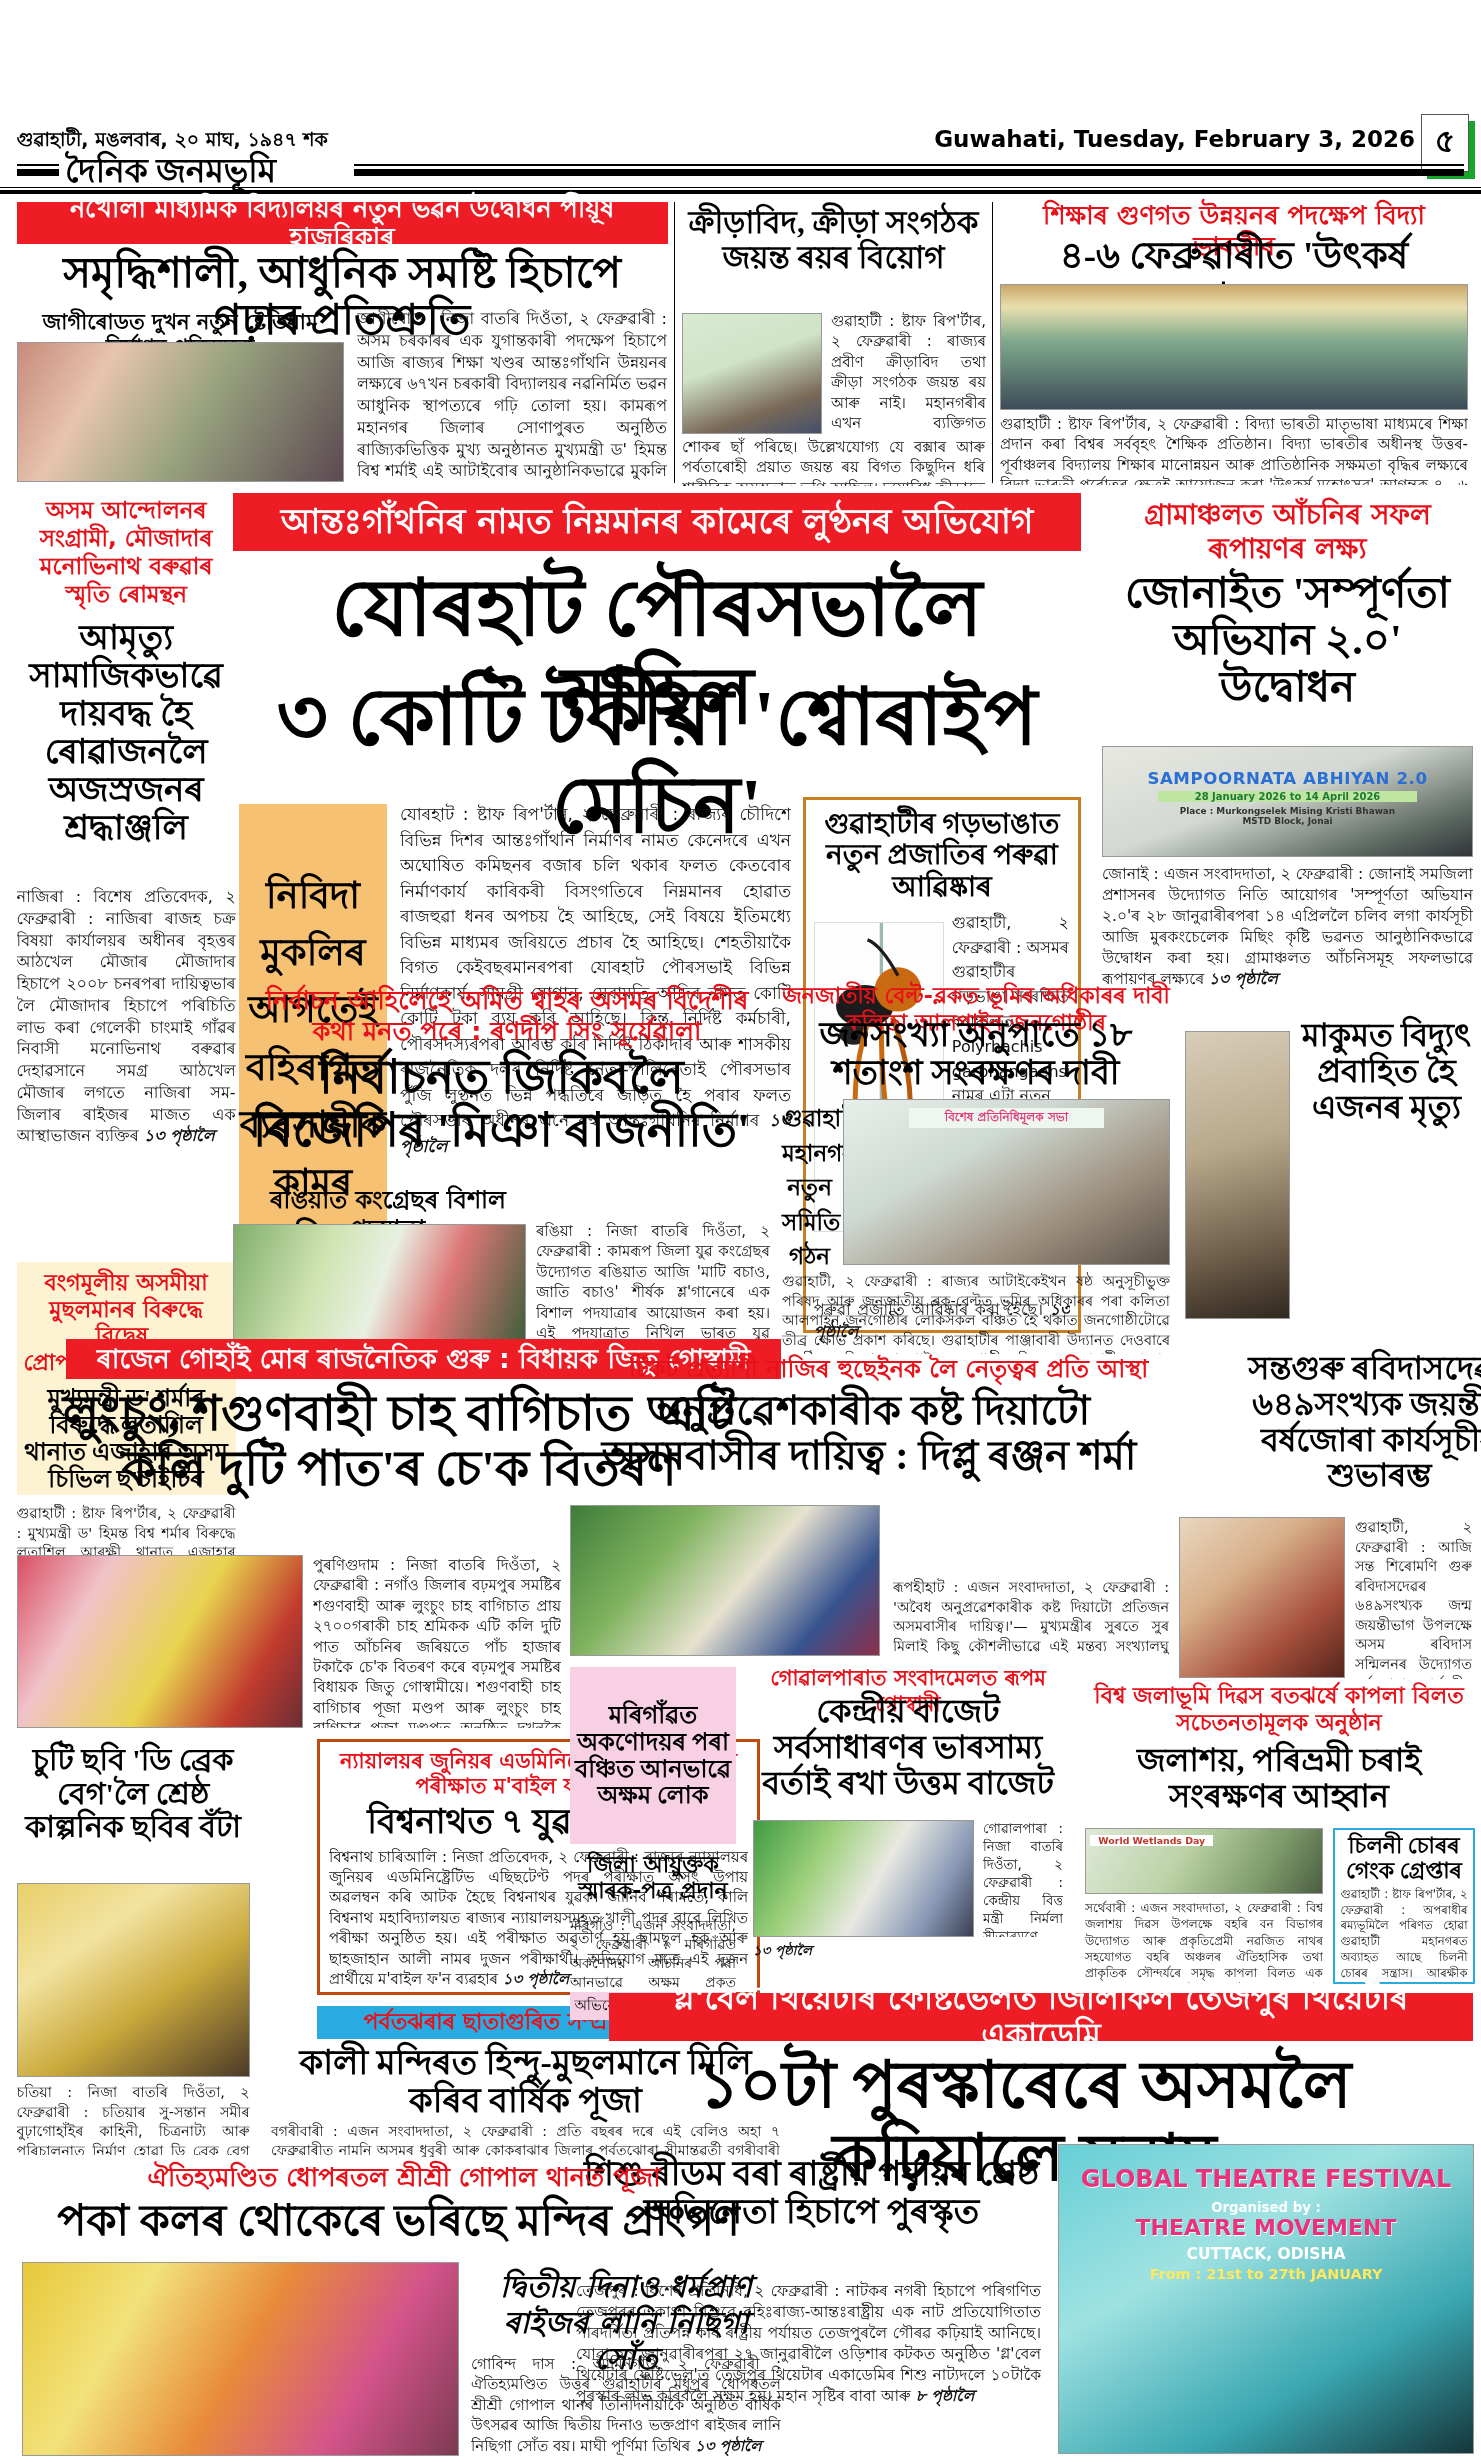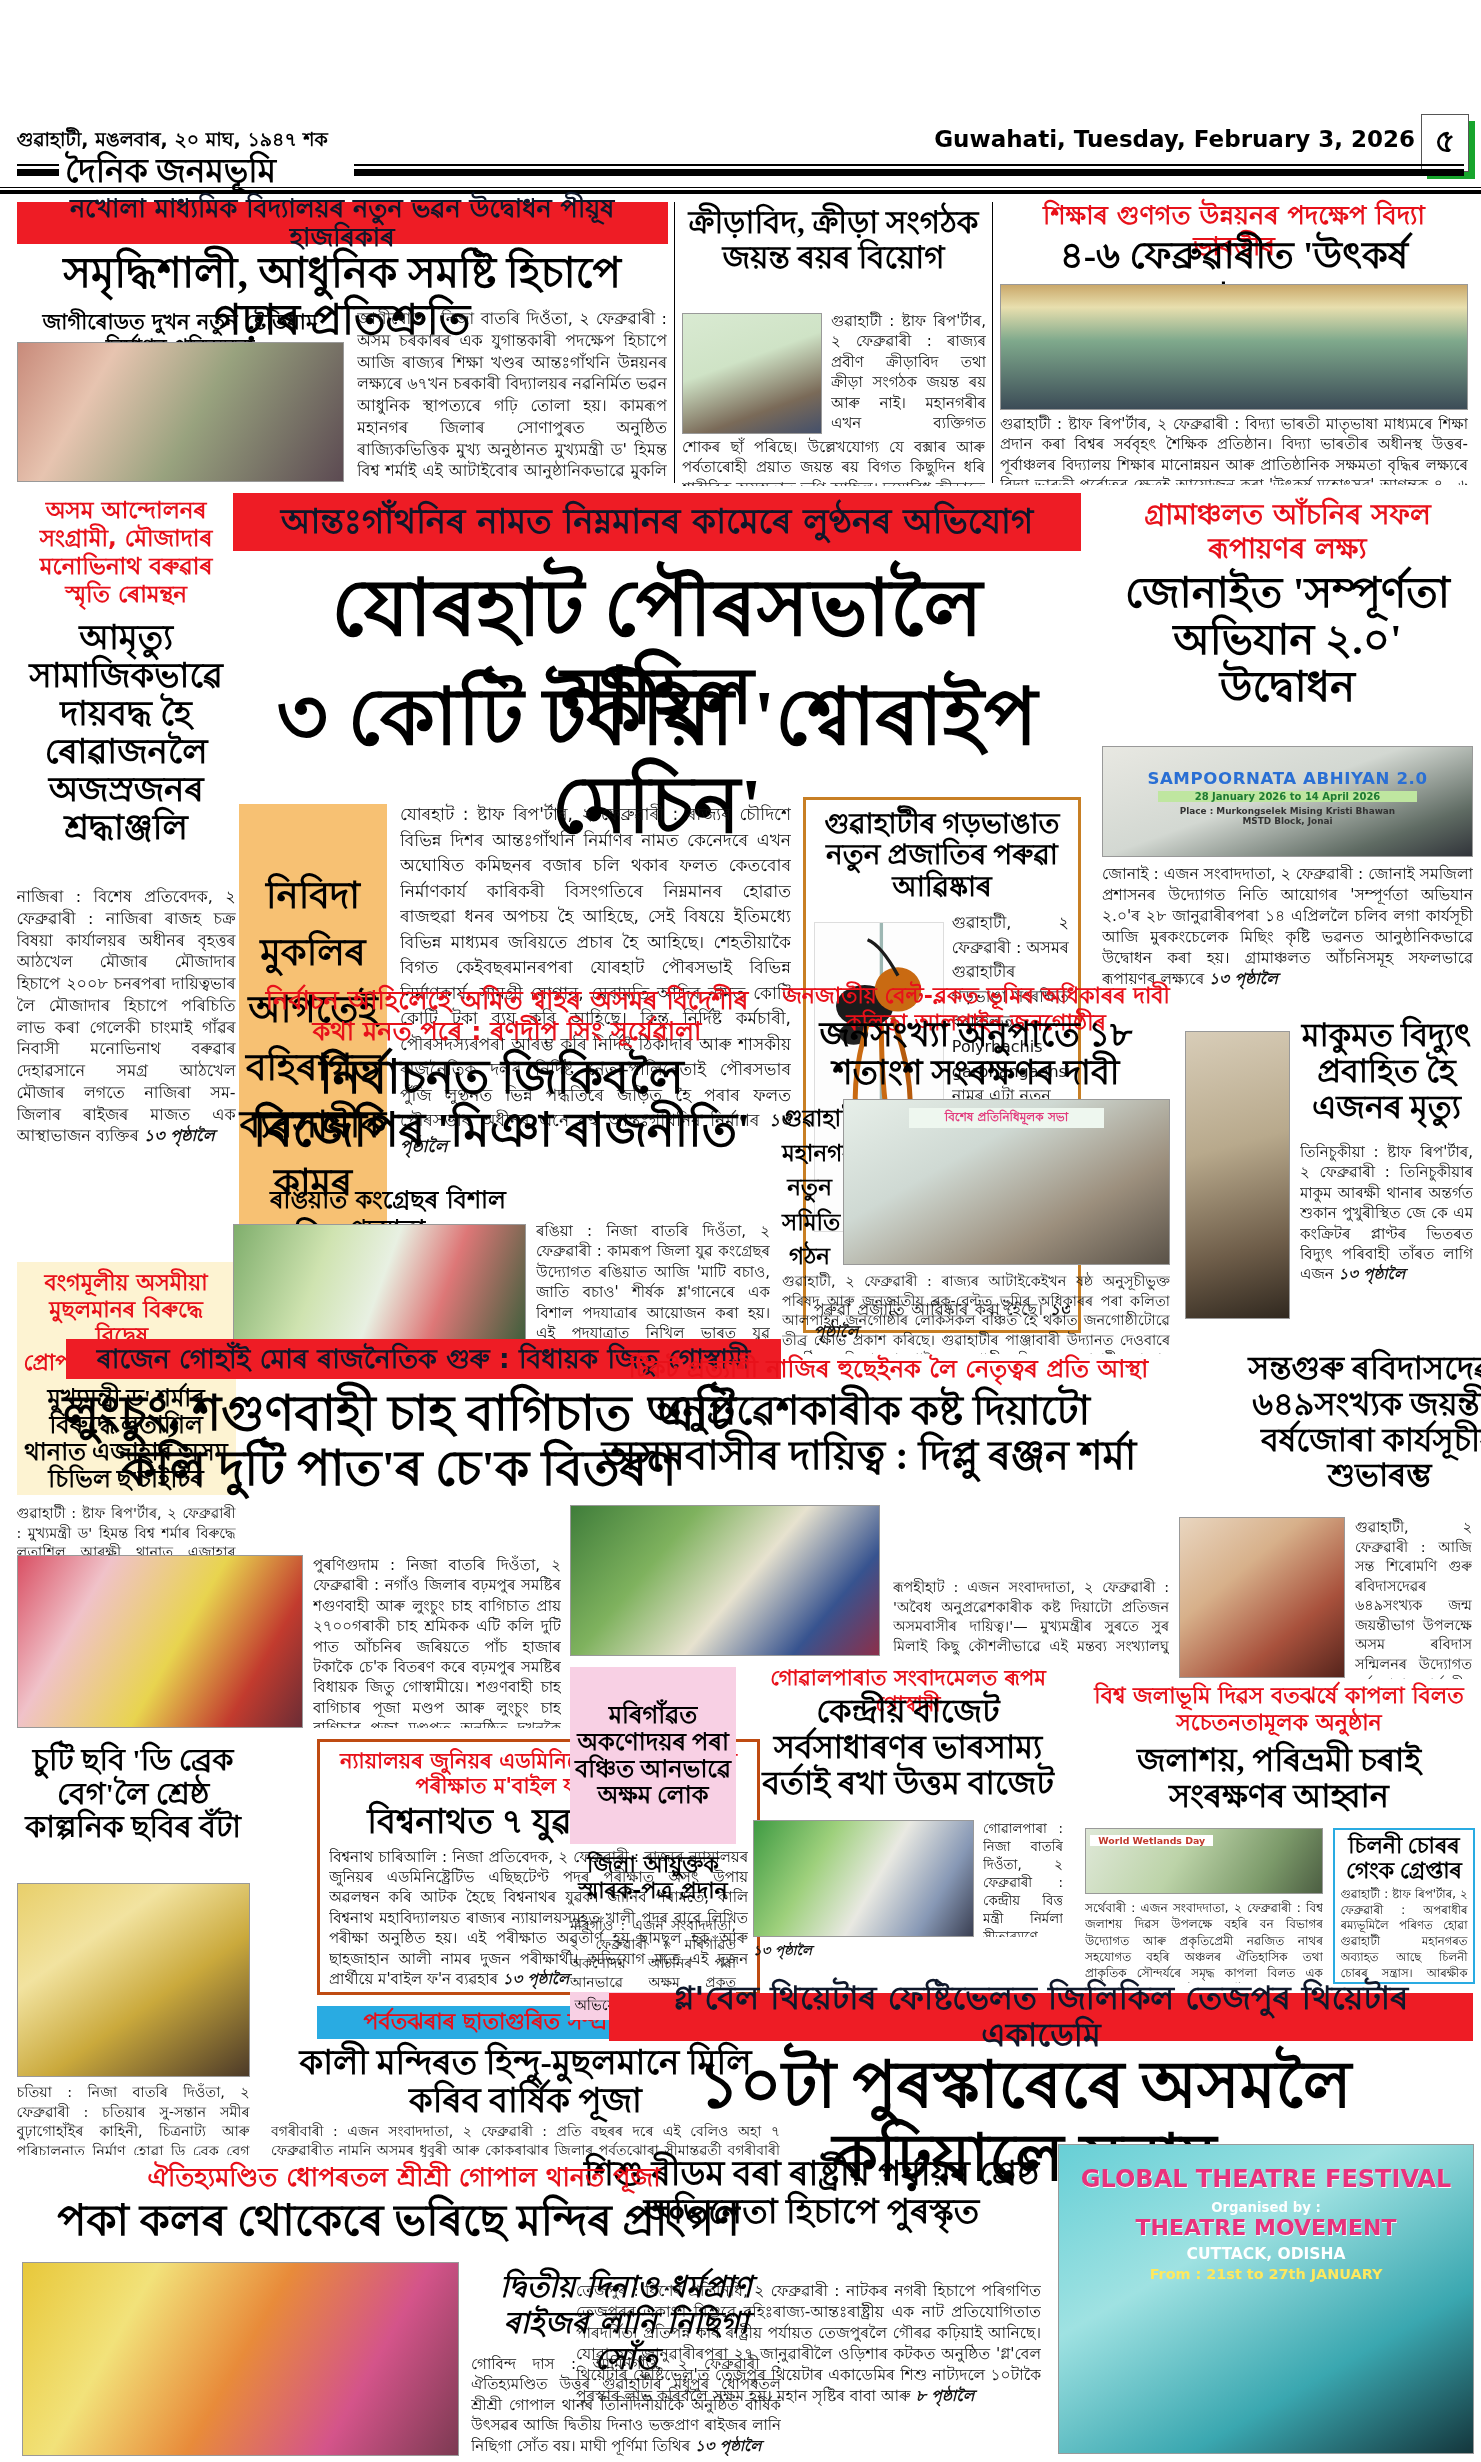--- a/index.html
+++ b/index.html
@@ -1,20 +1,20 @@
 <!DOCTYPE html>
 <html style="font-size:8.9px"><head>
 <meta charset="utf-8">
 <style>
   * { margin:0; padding:0; box-sizing:border-box; }
   html,body { background:#e9e9e9; }
   body { font-family:"DejaVu Sans", sans-serif; }
   .page { position:relative; width:1481px; height:2462px; background:#ffffff; margin:0 auto; overflow:hidden; color:#000; }
   .abs { position:absolute; }
-  .kbar { background:#ee1c25; color:#0f172a; font-weight:bold; text-align:center; display:flex; align-items:center; justify-content:center; line-height:1.15; }
+  .kbar { background:#ee1c25; color:#ffffff; font-weight:bold; text-align:center; display:flex; align-items:center; justify-content:center; line-height:1.15; }
   .kred { color:#e8111a; font-weight:bold; text-align:center; line-height:1.22; }
   .hl { font-weight:bold; color:#000; text-align:center; line-height:1.12; font-family:"Liberation Serif", serif; }
   .sub { font-weight:bold; text-align:center; line-height:1.2; }
   .bodytxt { text-align:justify; line-height:1.36; color:#111; overflow:hidden; }
   .jump { font-style:italic; font-weight:bold; }
   .photo { position:absolute; overflow:hidden; border:0.6px solid #999; }
   .rule-v { position:absolute; width:1.1px; background:#000; }
   .rule-h { position:absolute; height:1.1px; background:#000; }
   .capline { color:#fff; font-weight:bold; text-align:center; }
 </style>
@@ -113,21 +113,20 @@
   <div class="abs kred" style="left:782px;top:983px;width:388px;font-size:22px;">জনজাতীয় বেল্ট-ব্লকত ভূমিৰ অধিকাৰৰ দাবী কলিতা আলপাইন জনগোষ্ঠীৰ</div>
   <div class="abs hl" style="left:782px;top:1016px;width:388px;font-size:34px;">জনসংখ্যা অনুপাতে ১৮ শতাংশ সংৰক্ষণৰ দাবী</div>
   <div class="abs hl" style="left:782px;top:1102px;width:55px;font-size:23px;line-height:1.5;">গুৱাহাটী মহানগৰৰ নতুন সমিতি গঠন</div>
   <div class="photo" style="left:843px;top:1099px;width:327px;height:166px;background:linear-gradient(150deg,#e7efe9 0%,#cfd9d3 35%,#9c8f7d 70%,#5a5248 100%);">
     <div class="capline" style="margin-top:7.8px;font-size:12px;color:#e23a7c;background:#eef7ef;width:60%;margin-left:auto;margin-right:auto;">বিশেষ প্ৰতিনিধিমূলক সভা</div>
   </div>
   <div class="abs bodytxt" style="left:782px;top:1272px;width:388px;height:82px;font-size:14.4px;"><span>গুৱাহাটী, ২ ফেব্ৰুৱাৰী : ৰাজ্যৰ আটাইকেইখন ষষ্ঠ অনুসূচীভুক্ত পৰিষদ আৰু জনজাতীয় ব্লক-বেল্টত ভূমিৰ অধিকাৰৰ পৰা কলিতা আলপাইন জনগোষ্ঠীৰ লোকসকল বঞ্চিত হৈ থকাত জনগোষ্ঠীটোৱে তীব্ৰ ক্ষোভ প্ৰকাশ কৰিছে। গুৱাহাটীৰ পাঞ্জাবাৰী উদ্যানত দেওবাৰে অনুষ্ঠিত কলিতা আলপাইন জনগোষ্ঠী সন্মিলনৰ গুৱাহাটী মহানগৰ জিলা সমিতিৰ এখন বিশেষ প্ৰতিনিধিমূলক সভাই উক্ত বিষয়টোৰ</span> </div>
 
   <div class="photo" style="left:1185px;top:1031px;width:105px;height:288px;background:linear-gradient(165deg,#d8cdb8 0%,#b8a98c 40%,#6e5d49 75%,#30281f 100%);"></div>
   <div class="abs hl" style="left:1300px;top:1018px;width:173px;font-size:32px;">মাকুমত বিদ্যুৎ প্ৰবাহিত হৈ এজনৰ মৃত্যু</div>
-  <div class="abs bodytxt" style="left:1300px;top:1142px;width:173px;height:183px;font-size:15px;"><span>তিনিচুকীয়া : ষ্টাফ ৰিপ'ৰ্টাৰ, ২ ফেব্ৰুৱাৰী : তিনিচুকীয়াৰ মাকুম আৰক্ষী থানাৰ অন্তৰ্গত শুকান পুখুৰীস্থিত জে কে এম কংক্ৰিটৰ প্লাণ্টৰ ভিতৰত বিদ্যুৎ পৰিবাহী তাঁৰত লাগি এজন</span> <span class="jump">১৩ পৃষ্ঠালৈ</span></div>
 
   <div class="abs hl" style="left:1232px;top:1351px;width:295px;font-size:32px;">সন্তগুৰু ৰবিদাসদেৱৰ ৬৪৯সংখ্যক জয়ন্তীৰ বৰ্ষজোৰা কাৰ্যসূচীৰ শুভাৰম্ভ</div>
   <div class="photo" style="left:1179px;top:1517px;width:166px;height:161px;background:linear-gradient(140deg,#e9d6c0 0%,#d7b08a 35%,#a8513c 70%,#55241c 100%);"></div>
   <div class="abs bodytxt" style="left:1355px;top:1518px;width:117px;height:161px;font-size:14.4px;"><span>গুৱাহাটী, ২ ফেব্ৰুৱাৰী : আজি সন্ত শিৰোমণি গুৰু ৰবিদাসদেৱৰ ৬৪৯সংখ্যক জন্ম জয়ন্তীভাগ উপলক্ষে অসম ৰবিদাস সন্মিলনৰ উদ্যোগত বৰ্ষজোৰা কাৰ্যসূচীৰ শুভাৰম্ভ কৰা হয়।</span> </div>
 
   <div class="abs kbar" style="left:66px;top:1339px;width:715px;height:40px;font-size:26.6px;">ৰাজেন গোহাঁই মোৰ ৰাজনৈতিক গুৰু : বিধায়ক জিতু গোস্বামী</div>
   <div class="abs hl" style="left:16.6px;top:1387px;width:765px;font-size:49px;">লুংচুং, শগুণবাহী চাহ বাগিচাত 'এটি কলি দুটি পাত'ৰ চে'ক বিতৰণ</div>
   <div class="photo" style="left:16.6px;top:1555px;width:286px;height:173px;background:linear-gradient(120deg,#d94f63 0%,#f0c2c9 25%,#e8d44f 55%,#c23b2e 80%,#6b2d35 100%);"></div>
   <div class="abs bodytxt" style="left:313px;top:1555px;width:248px;height:173px;font-size:15px;"><span>পুৰণিগুদাম : নিজা বাতৰি দিওঁতা, ২ ফেব্ৰুৱাৰী : নগাঁও জিলাৰ বঢ়মপুৰ সমষ্টিৰ শগুণবাহী আৰু লুংচুং চাহ বাগিচাত প্ৰায় ২৭০০গৰাকী চাহ শ্ৰমিকক এটি কলি দুটি পাত আঁচনিৰ জৰিয়তে পাঁচ হাজাৰ টকাকৈ চে'ক বিতৰণ কৰে বঢ়মপুৰ সমষ্টিৰ বিধায়ক জিতু গোস্বামীয়ে। শগুণবাহী চাহ বাগিচাৰ পূজা মণ্ডপ আৰু লুংচুং চাহ বাগিচাৰ পূজা মণ্ডপত অনুষ্ঠিত দুখনকৈ ৰাজহুৱা সভাত চে'ক বিতৰণ কৰে বিধায়কগৰাকীয়ে।</span> </div>
 

